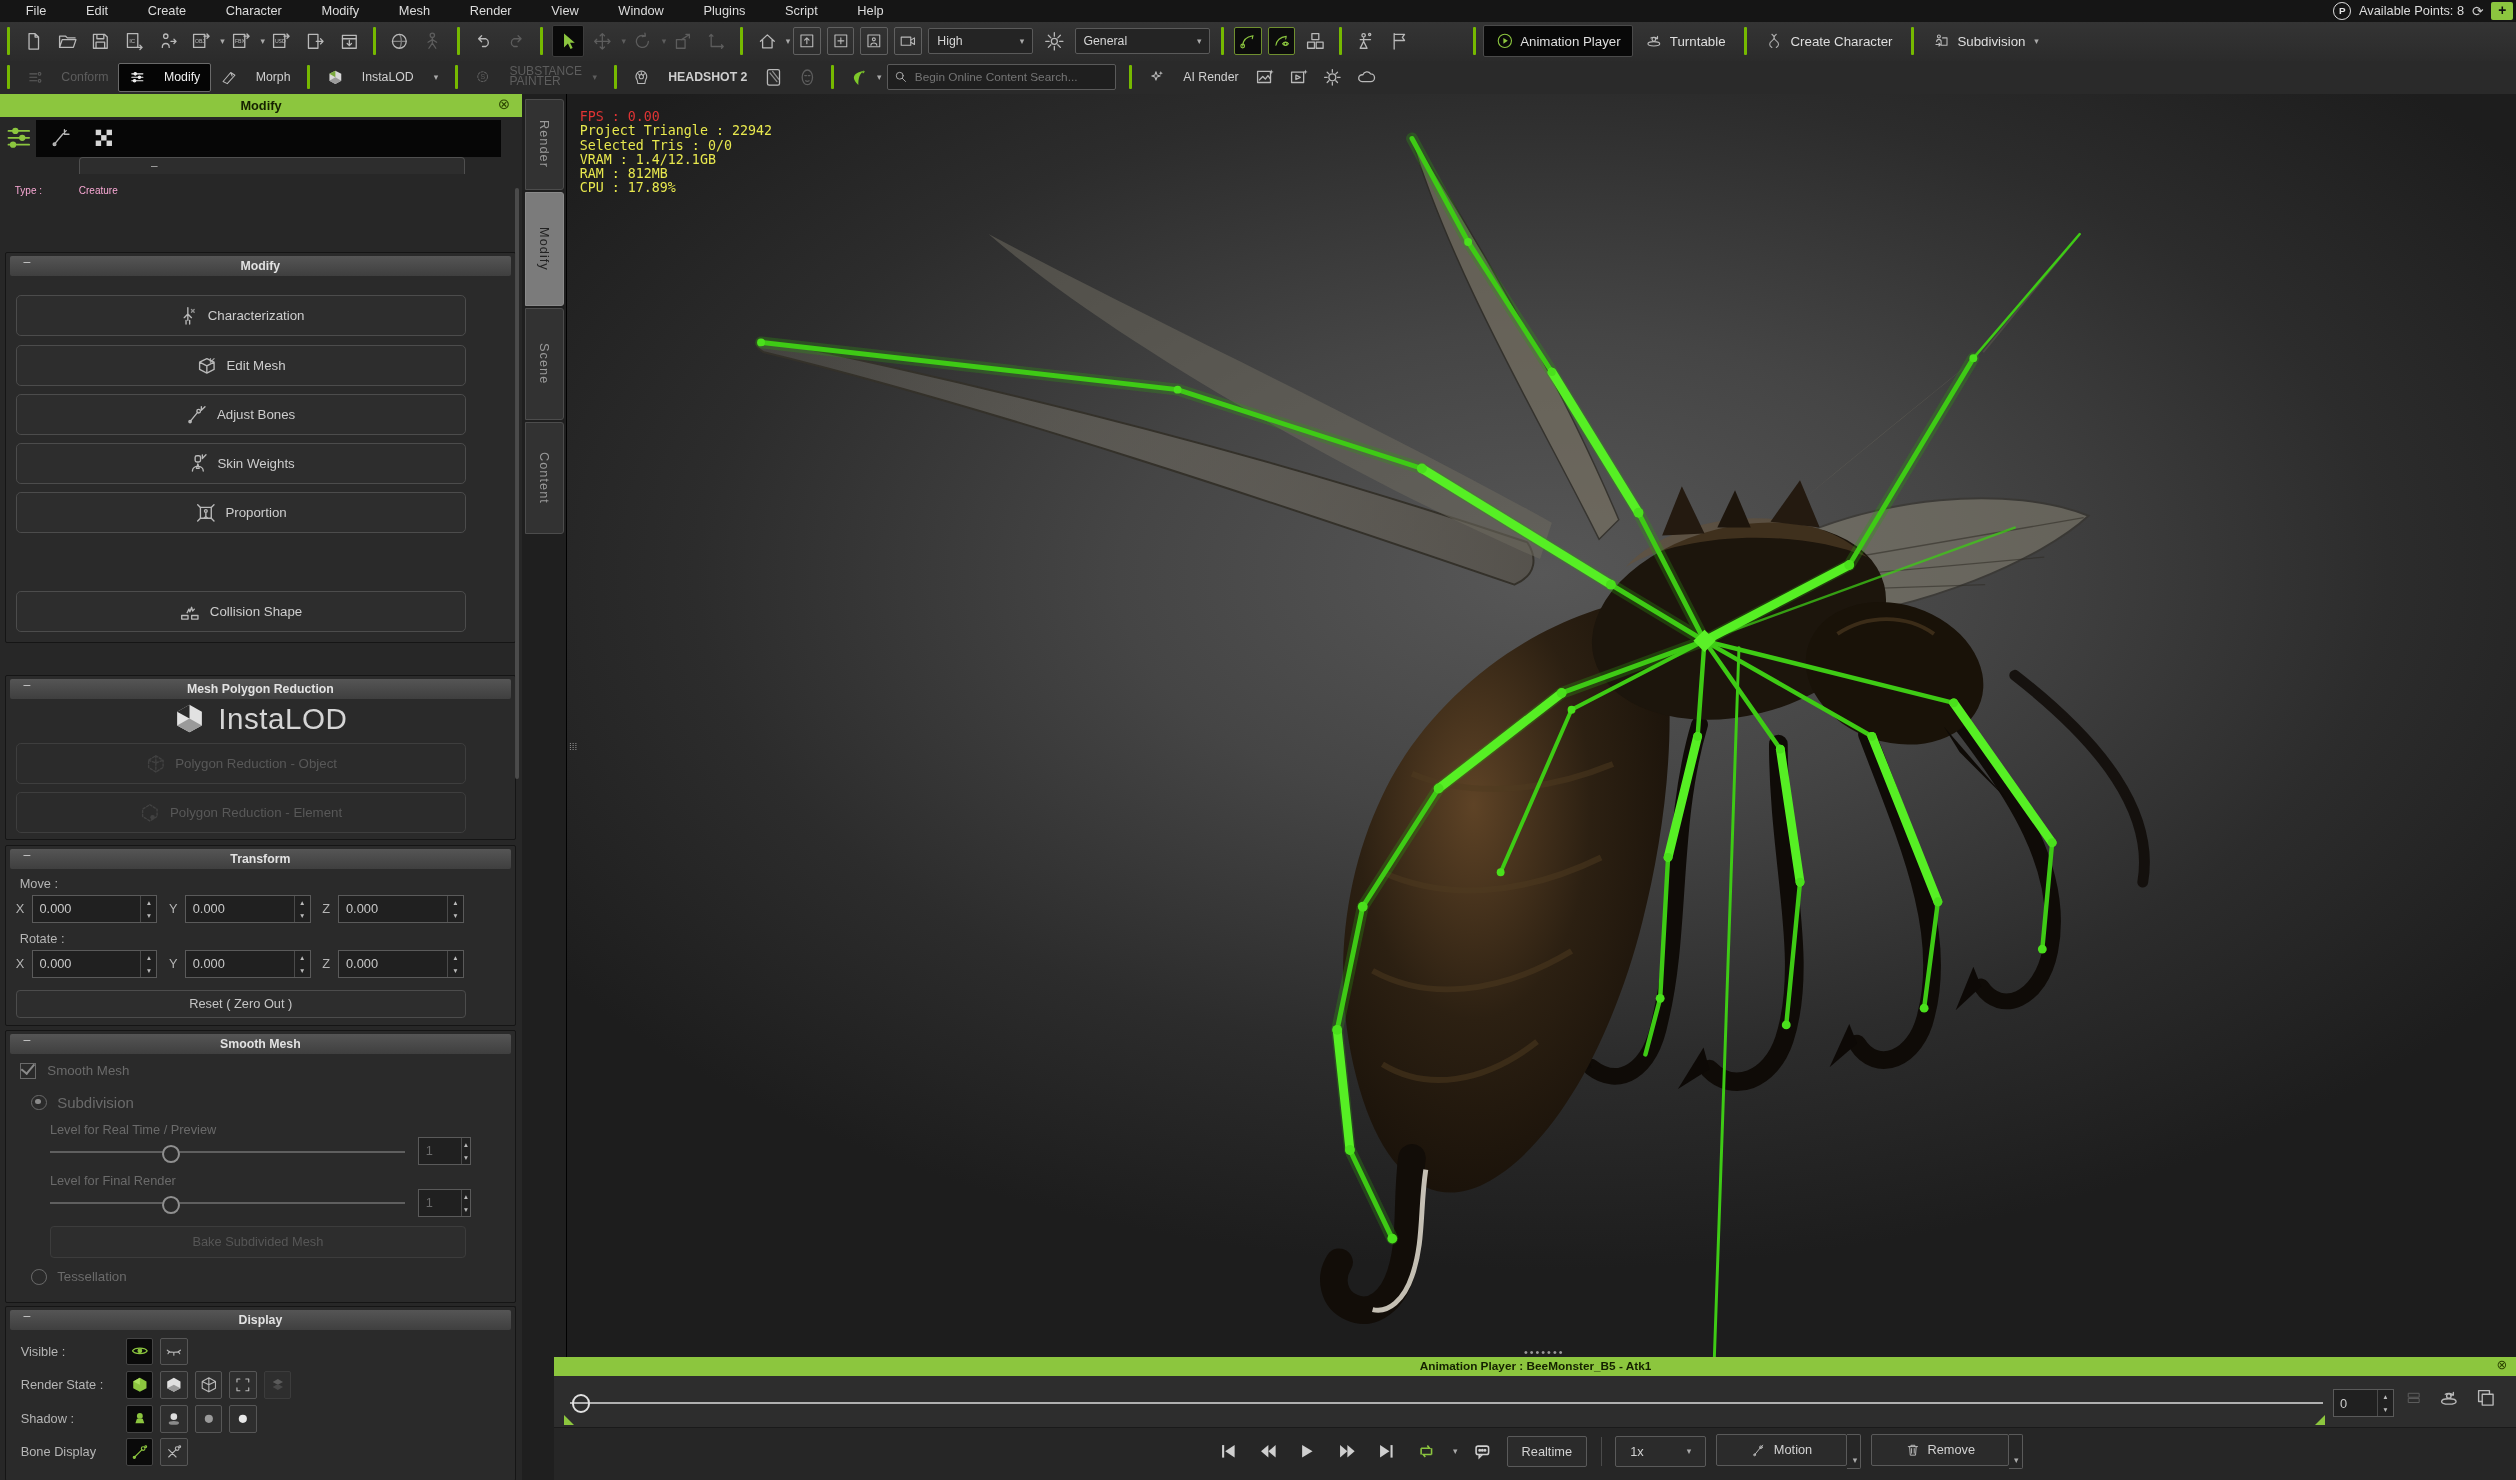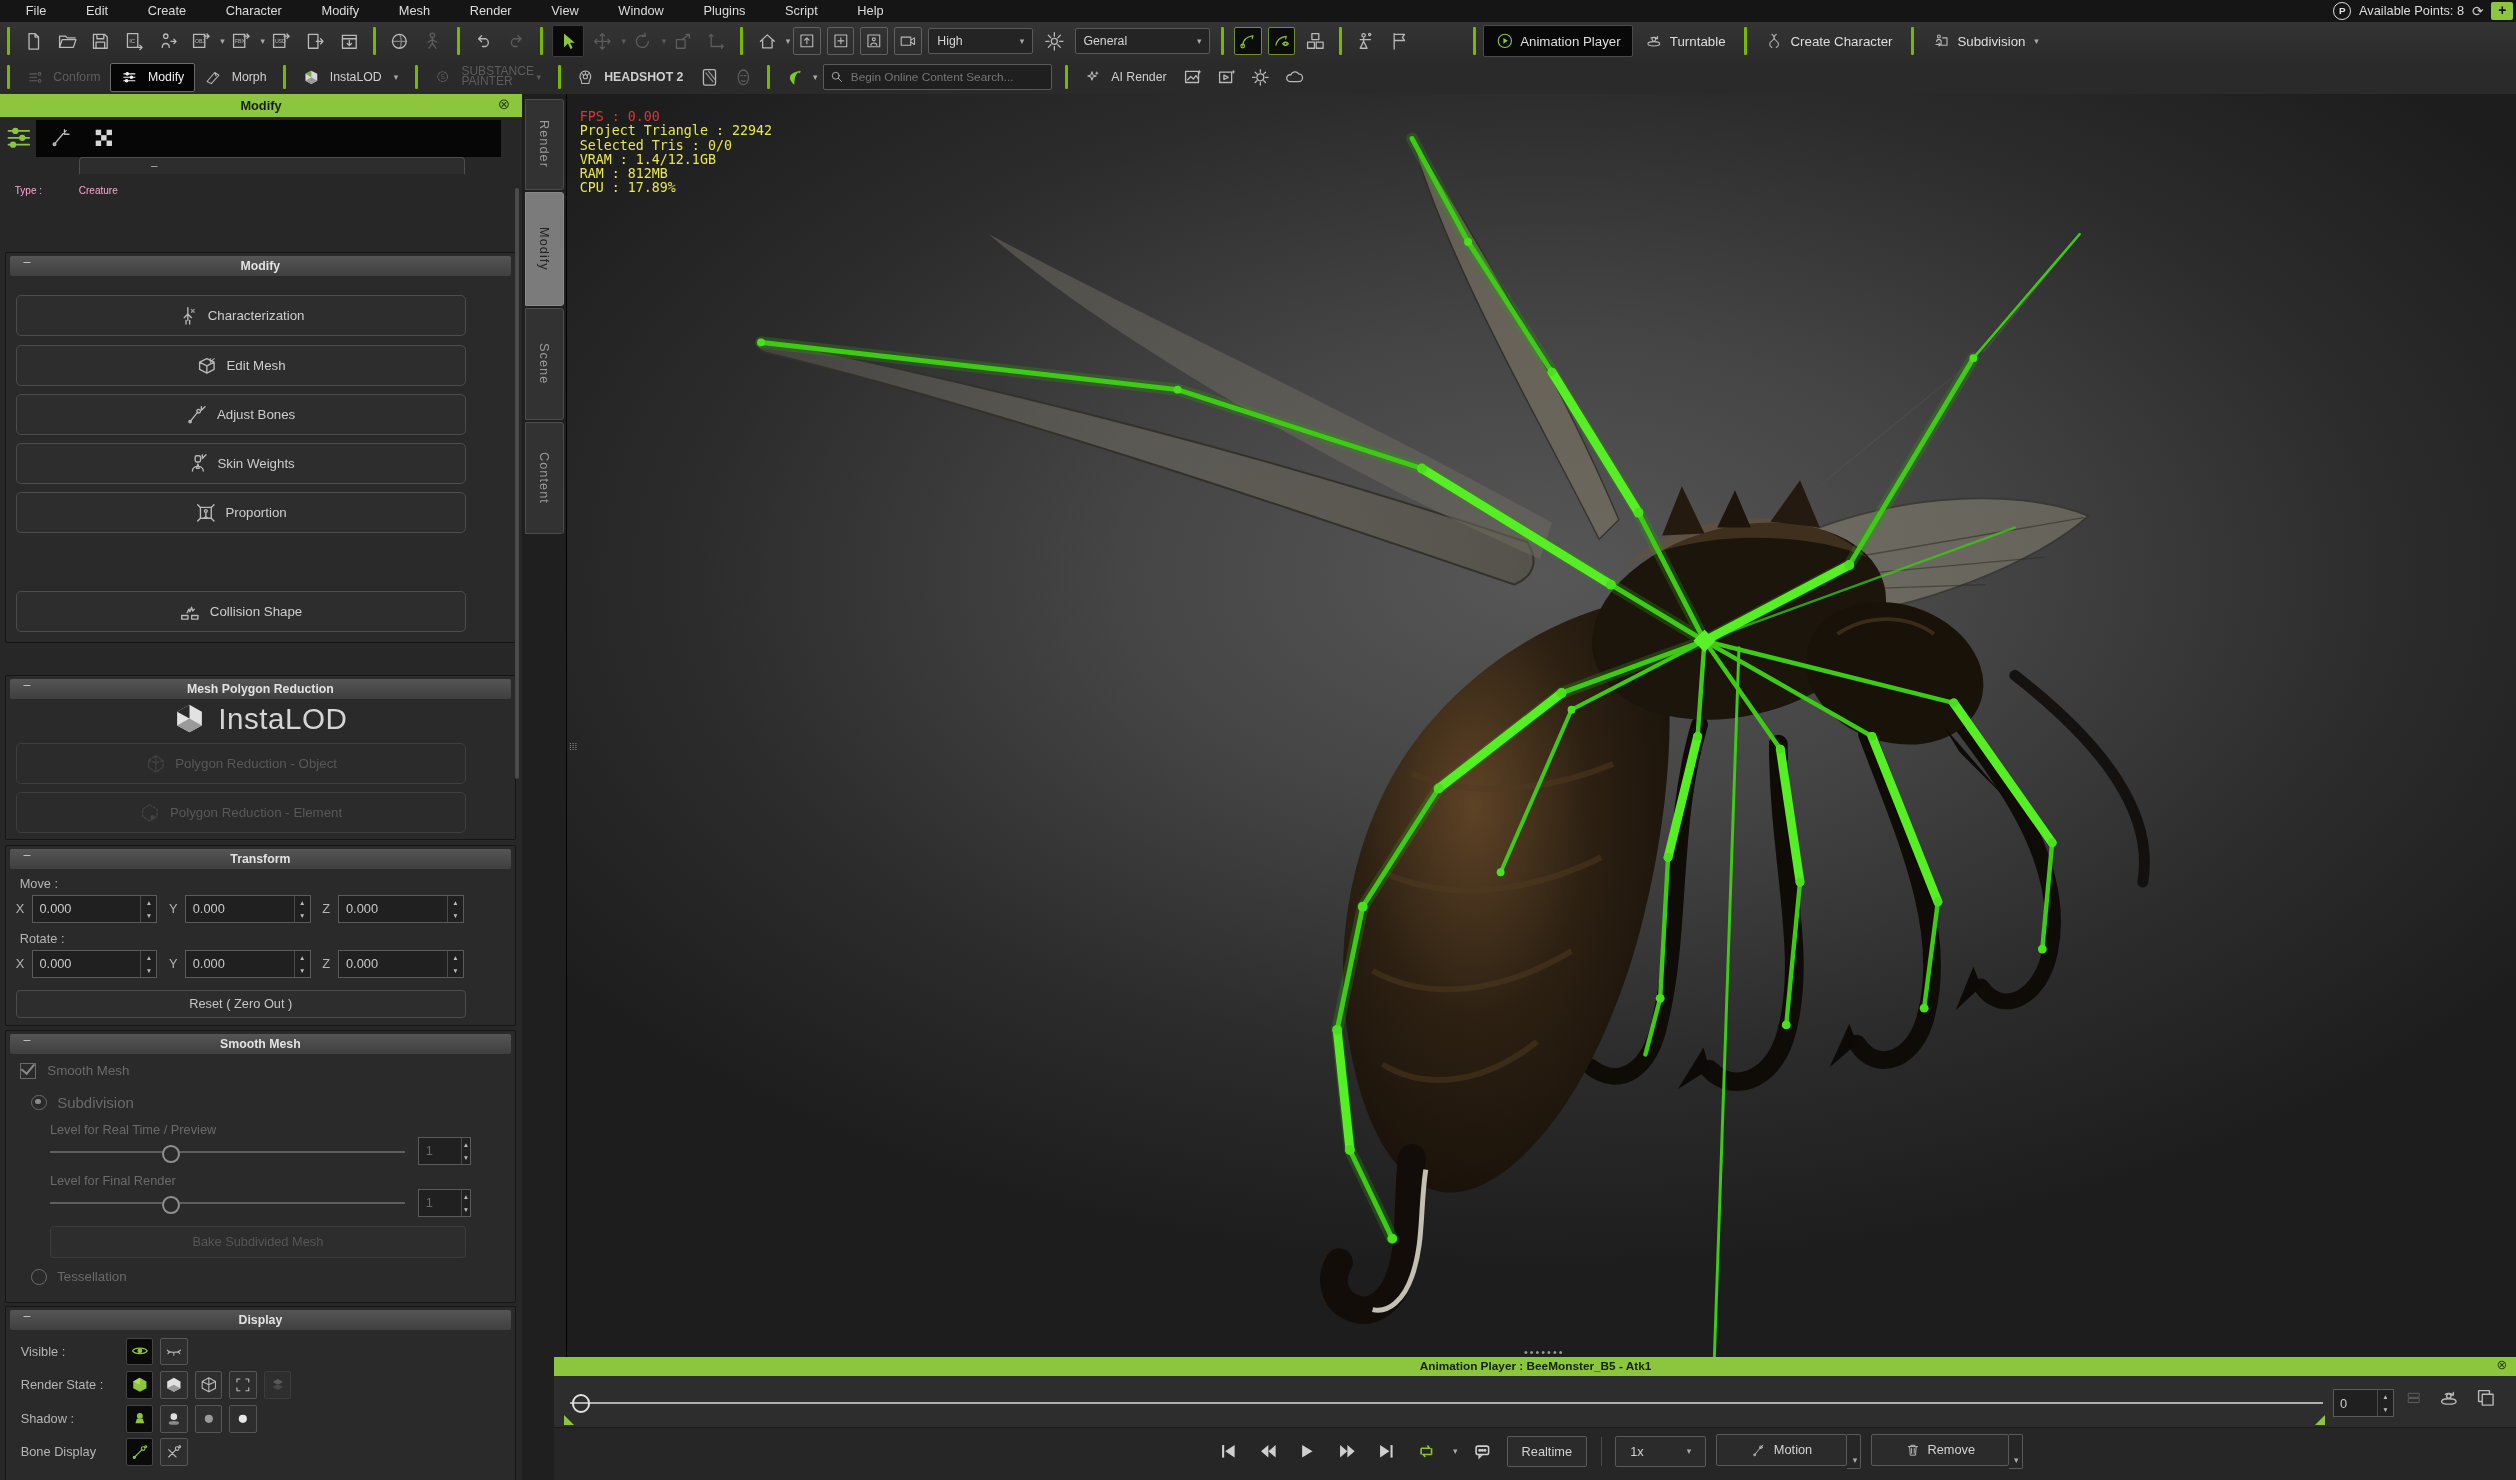--- a/index.html
+++ b/index.html
@@ -36,21 +36,21 @@
       align-items:center;justify-content:space-between;padding:0 7.9px;font-size:12.3px;color:#d5d5d5;margin:0 3.9px;}
   .boxi{width:25.6px;height:25.6px;border:1px solid #606060;border-radius:2px;display:flex;align-items:center;
         justify-content:center;margin:0 3px;flex:0 0 auto;}
   .boxi svg{width:17.7px;height:17.7px;}
   .boxi.on{background:#0c0c0c;border-color:#6f8f2f;}
   .tb-right{position:absolute;left:1466px;top:0;height:39px;display:flex;align-items:center;}
   .tb-btn{display:flex;align-items:center;gap:6.9px;padding:0 11.8px;height:29.6px;color:#dedede;font-size:13.3px;white-space:nowrap;}
   .tb-btn.on{background:#080808;border:1px solid #4a4a4a;border-radius:2px;}
   .tb-btn svg{width:17.7px;height:17.7px;}
   
-  .mode-btn{display:flex;align-items:center;gap:10px;padding:0 9.9px;height:26.6px;color:#cfcfcf;font-size:12.3px;white-space:nowrap;}
+  .mode-btn{display:flex;align-items:center;gap:18px;padding:0 9.9px;height:26.6px;color:#cfcfcf;font-size:12.3px;white-space:nowrap;}
   .mode-btn.on{background:#050505;border:1px solid #6a6a6a;border-radius:2px;color:#f0f0f0;}
   .mode-btn.dis{color:#5d5d5d;}
   .mode-btn svg{width:16.7px;height:16.7px;}
   .search-wrap{width:215px;height:23.6px;background:#1f1f1f;border:1px solid #5a5a5a;border-radius:2px;
                display:flex;align-items:center;padding:0 5.9px;gap:4.9px;margin:0 5.9px;}
   .search-wrap input{background:transparent;border:none;outline:none;color:#8a8a8a;font-size:11.8px;width:177px;
                      font-family:"Liberation Sans",sans-serif;}
   
   .leftpanel{position:absolute;left:0;top:94px;width:522px;height:1387px;background:#272727;border-right:1px solid #0a0a0a;}
   .green-hdr{position:absolute;left:0;top:0;width:522px;height:22.7px;background:#8cc63e;color:#142000;

